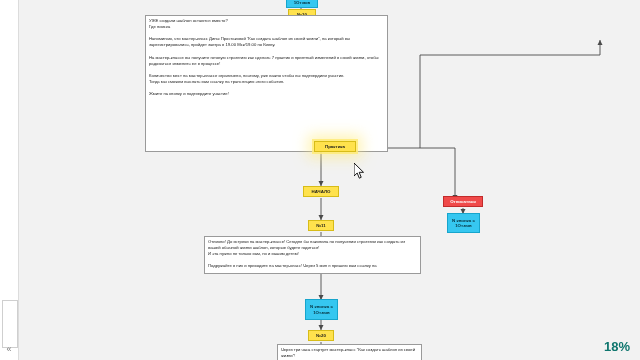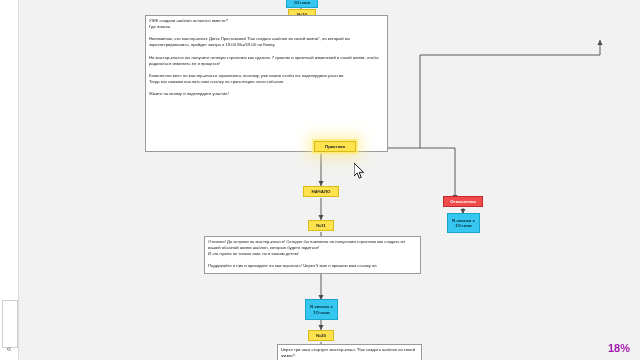--- a/index.html
+++ b/index.html
@@ -25,21 +25,21 @@
     background:#ffffff;border:1px solid #cfcfcf;
   }
   #collapse-btn{
     position:absolute;left:2px;bottom:4px;width:14px;height:14px;
     color:#777;font-size:9px;line-height:14px;text-align:center;
     cursor:pointer;
   }
   
   #zoom-badge{
     position:absolute;right:10px;bottom:6px;
-    font-size:11px;font-weight:bold;color:#a21caf;
+    font-size:13px;font-weight:bold;color:#0f766e;
     z-index:50;
   }
   svg#wires{position:absolute;left:0;top:0;width:640px;height:360px;z-index:1;}
   .node{
     position:absolute;z-index:5;
     box-sizing:border-box;
     font-size:4.2px;
     line-height:1.45;
     color:#1a1a1a;
     border:1px solid #8c8c8c;

